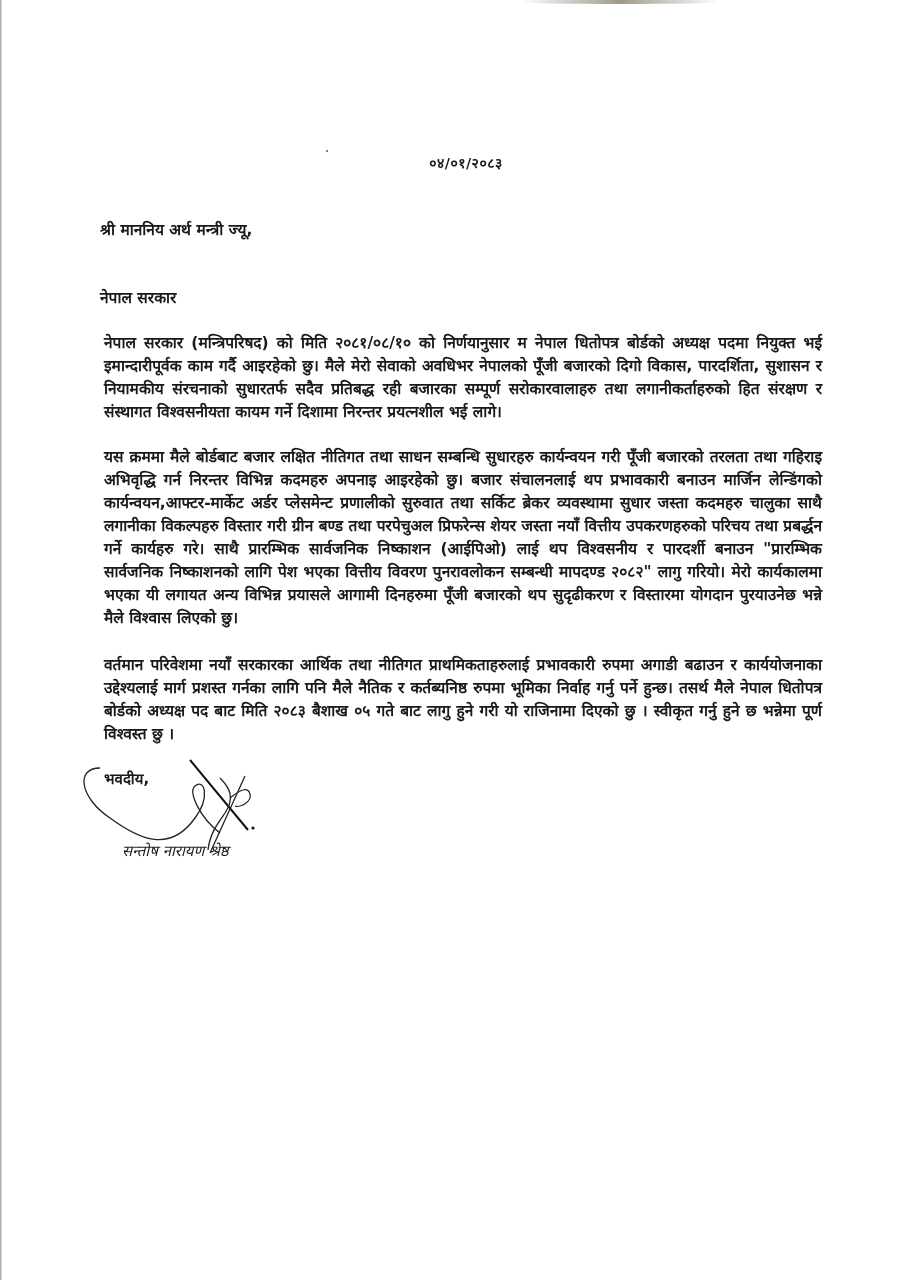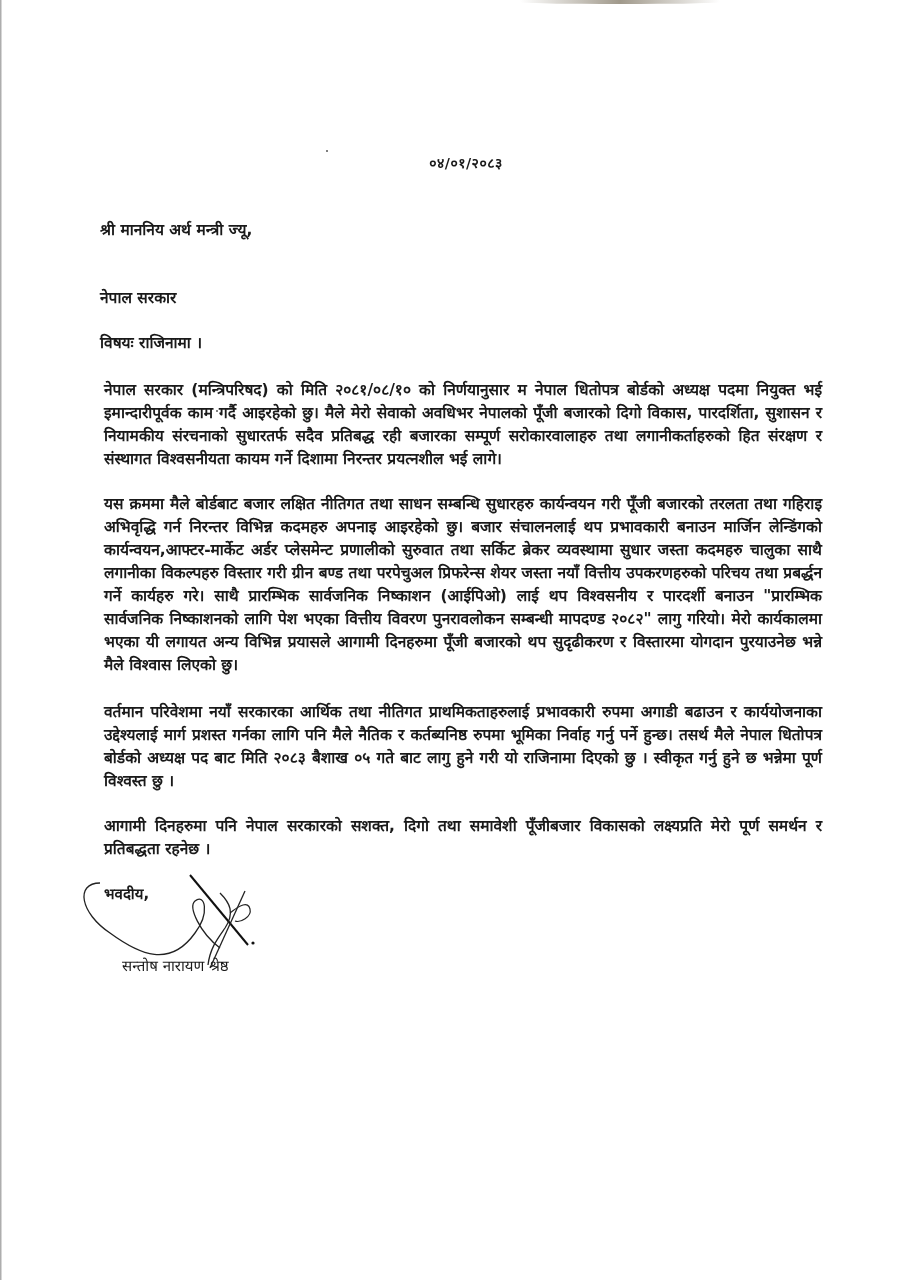--- a/index.html
+++ b/index.html
@@ -76,44 +76,43 @@
       top: -10px;
       width: 260px;
       height: 100px;
     }
     .signer-name {
       position: absolute;
       left: 22px;
       top: 72px;
       font-size: 15px;
       font-weight: normal;
+      font-style: italic;
     }
   </style>
 </head>
 <body>
 
 <div class="page-edge-left"></div>
 <div class="top-mark"></div>
 <div class="dot" style="left:326px; top:150px;"></div>
 <div class="dot" style="left:216px; top:410px;"></div>
 
 <div class="letter">
   <div class="date">०४/०१/२०८३</div>
 
   <div class="address">
     <div>श्री माननिय अर्थ मन्त्री ज्यू,</div>
     <div>नेपाल सरकार</div>
   </div>
 
-  <div class="subject">विषयः राजिनामा ।</div>
 
   <p class="para">नेपाल सरकार (मन्त्रिपरिषद) को मिति २०८१/०८/१० को निर्णयानुसार म नेपाल धितोपत्र बोर्डको अध्यक्ष पदमा नियुक्त भई  इमान्दारीपूर्वक काम गर्दै आइरहेको छु। मैले मेरो सेवाको अवधिभर नेपालको पूँजी बजारको दिगो विकास, पारदर्शिता, सुशासन र नियामकीय संरचनाको सुधारतर्फ सदैव प्रतिबद्ध रही बजारका सम्पूर्ण सरोकारवालाहरु तथा लगानीकर्ताहरुको हित संरक्षण र संस्थागत विश्वसनीयता कायम गर्ने दिशामा निरन्तर प्रयत्नशील भई लागे।</p>
   <p class="para tight">यस क्रममा मैले बोर्डबाट बजार लक्षित नीतिगत तथा साधन सम्बन्धि सुधारहरु कार्यन्वयन गरी पूँजी बजारको तरलता तथा गहिराइ अभिवृद्धि गर्न निरन्तर विभिन्न कदमहरु अपनाइ आइरहेको छु। बजार संचालनलाई थप प्रभावकारी बनाउन मार्जिन लेन्डिंगको कार्यन्वयन,आफ्टर-मार्केट अर्डर प्लेसमेन्ट प्रणालीको सुरुवात तथा सर्किट ब्रेकर व्यवस्थामा सुधार जस्ता कदमहरु चालुका साथै लगानीका विकल्पहरु विस्तार गरी ग्रीन बण्ड तथा परपेचुअल प्रिफरेन्स शेयर जस्ता नयाँ वित्तीय उपकरणहरुको परिचय तथा प्रबर्द्धन गर्ने कार्यहरु गरे। साथै प्रारम्भिक सार्वजनिक निष्काशन (आईपिओ) लाई थप विश्वसनीय र पारदर्शी बनाउन "प्रारम्भिक सार्वजनिक निष्काशनको लागि पेश भएका वित्तीय विवरण पुनरावलोकन सम्बन्धी मापदण्ड २०८२" लागु गरियो। मेरो कार्यकालमा भएका यी लगायत अन्य विभिन्न प्रयासले आगामी दिनहरुमा पूँजी बजारको थप सुदृढीकरण र विस्तारमा योगदान पुरयाउनेछ भन्ने मैले विश्वास लिएको छु।</p>
   <p class="para">वर्तमान परिवेशमा नयाँ सरकारका आर्थिक तथा नीतिगत प्राथमिकताहरुलाई प्रभावकारी रुपमा अगाडी बढाउन र कार्ययोजनाका उद्देश्यलाई मार्ग प्रशस्त गर्नका लागि पनि मैले नैतिक र कर्तब्यनिष्ठ रुपमा भूमिका निर्वाह गर्नु पर्ने हुन्छ। तसर्थ मैले नेपाल धितोपत्र बोर्डको अध्यक्ष पद बाट मिति २०८३ बैशाख ०५ गते बाट लागु हुने गरी यो राजिनामा दिएको छु । स्वीकृत गर्नु हुने छ भन्नेमा पूर्ण विश्वस्त छु ।</p>
-  <p class="para">आगामी दिनहरुमा पनि नेपाल सरकारको सशक्त, दिगो तथा समावेशी पूँजीबजार विकासको लक्ष्यप्रति मेरो पूर्ण समर्थन र प्रतिबद्धता रहनेछ ।</p>
 
   <div class="closing">
     <svg class="signature" viewBox="0 0 260 100">
       <path d="M30 10 C5 10, 10 40, 40 60 C70 82, 100 95, 125 60 C140 40, 135 20, 125 28 C118 34, 130 60, 150 75" fill="none" stroke="#222" stroke-width="1.3"></path>
       <path d="M120 2 L178 72" fill="none" stroke="#111" stroke-width="2"></path>
       <path d="M150 20 C160 30, 165 40, 155 55 C148 65, 140 75, 138 92" fill="none" stroke="#222" stroke-width="1.3"></path>
       <path d="M175 18 L140 95" fill="none" stroke="#222" stroke-width="1.3"></path>
       <path d="M160 40 C170 32, 178 28, 180 36 C182 44, 170 50, 165 48" fill="none" stroke="#222" stroke-width="1.2"></path>
       <circle cx="183" cy="70" r="1.6" fill="#111"></circle>
     </svg>

